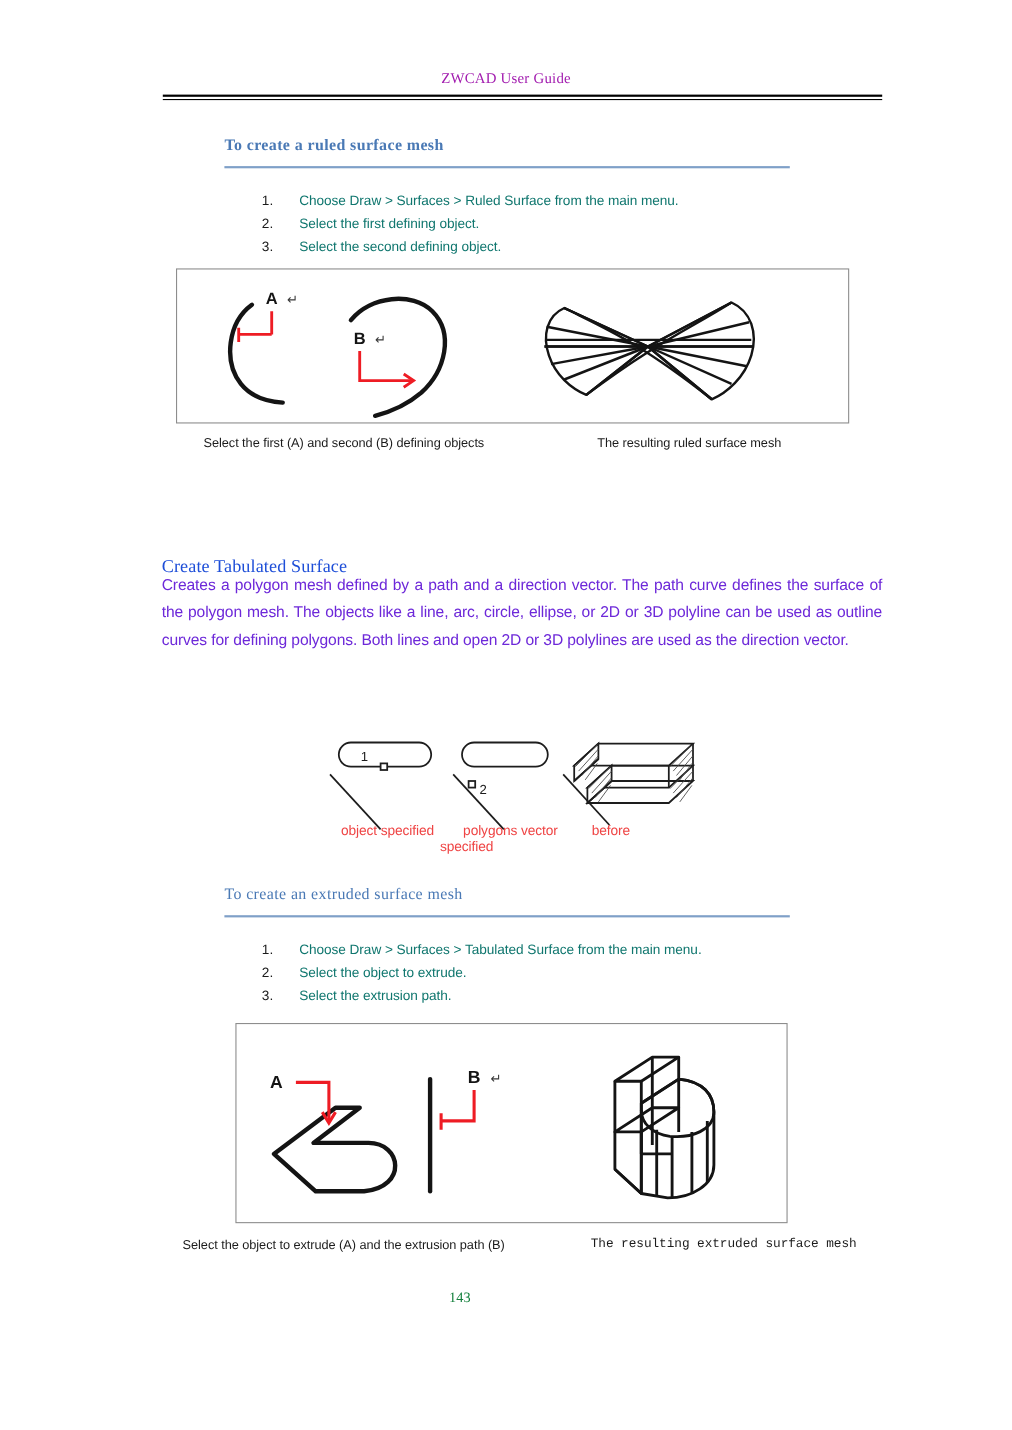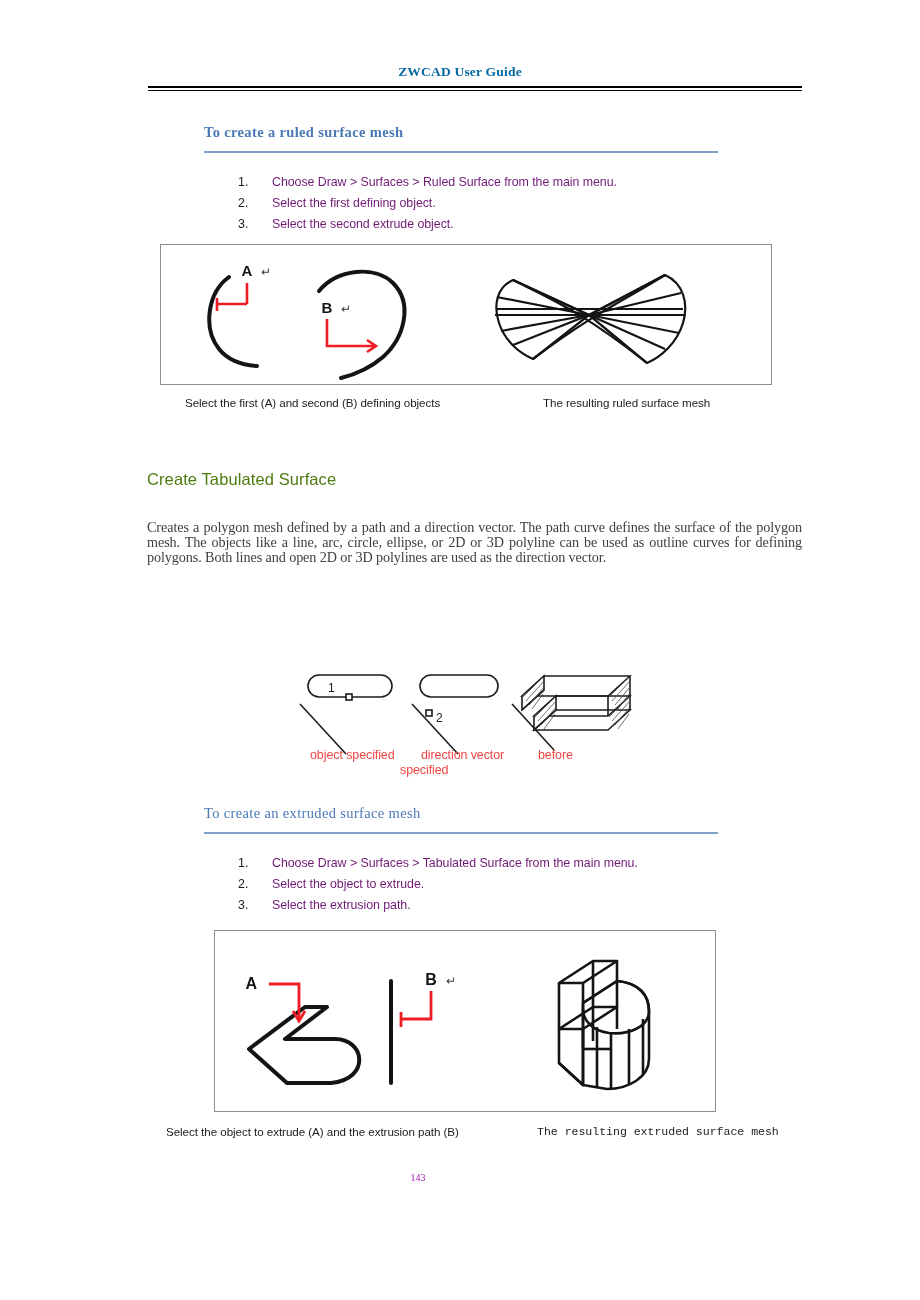--- a/index.html
+++ b/index.html
@@ -8,75 +8,75 @@
     font-family:"Liberation Serif",serif;
     -webkit-font-smoothing:antialiased;
     overflow:hidden;position:relative;
   }
   .page{position:relative;width:920px;height:1300px;}
 
   
   .hdr{position:absolute;left:0;top:62px;width:920px;text-align:center;}
   .hdr-title{
     font-family:"Liberation Serif",serif;
-    font-size:13.5px;font-weight:bold;color:#0369a1;letter-spacing:.2px;text-align:right;
+    font-size:13.5px;font-weight:normal;color:#a21caf;letter-spacing:.2px;text-align:right;
   }
   .hdr-rule-thick{position:absolute;left:148px;top:86px;width:654px;height:2px;background:#000;}
   .hdr-rule-thin{position:absolute;left:148px;top:89.5px;width:654px;height:1px;background:#000;}
 
   
   .blue-head{
     position:absolute;font-family:"Liberation Serif",serif;
     font-size:14.5px;color:#4a79b5;letter-spacing:.35px;white-space:nowrap;
   }
   .blue-rule{position:absolute;height:1.6px;background:#7fa0c8;}
 
   
   .steps{position:absolute;font-family:"Liberation Sans",sans-serif;}
   .step{display:flex;align-items:baseline;margin-bottom:7px;}
   .step-num{
     width:34px;flex:0 0 34px;font-size:12.4px;color:#1b1b1b;
     letter-spacing:.1px;
   }
-  .step-txt{font-size:12.4px;color:#701a75;letter-spacing:-.05px;white-space:nowrap;}
+  .step-txt{font-size:12.4px;color:#0f766e;letter-spacing:-.05px;white-space:nowrap;}
 
   
   .figbox{position:absolute;border:1px solid #8d8d8d;background:#fff;box-sizing:border-box;}
   .figbox svg{display:block;}
 
   
   .cap{
     position:absolute;font-family:"Liberation Sans",sans-serif;
     font-size:11.6px;color:#1b1b1b;white-space:nowrap;letter-spacing:-.05px;
   }
 
   
   .sec-head{
+    position:absolute;font-family:Liberation Serif, serif;
+    font-size:16.5px;color:#1d4ed8;letter-spacing:.1px;white-space:nowrap;margin-top:35px;
+  }
+
+  
+  .para{
     position:absolute;font-family:Liberation Sans, sans-serif;
-    font-size:16.5px;color:#4d7c0f;letter-spacing:.1px;white-space:nowrap;
-  }
-
-  
-  .para{
-    position:absolute;font-family:Liberation Serif, serif;
-    font-size:14.2px;color:#404040;line-height:15px;
+    font-size:14.2px;color:#6d28d9;line-height:25px;
     text-align:justify;letter-spacing:-.1px;
   }
 
   
   .mid-fig{position:absolute;}
   .mid-lbl{
     position:absolute;font-family:"Liberation Sans",sans-serif;
     font-size:12.5px;color:#ef4444;white-space:nowrap;letter-spacing:-.1px;
   }
 
   
   .pageno{
     position:absolute;left:0;top:1172px;width:836px;text-align:center;
-    font-family:"Liberation Serif",serif;font-size:10px;color:#a21caf;
+    font-family:"Liberation Serif",serif;font-size:13px;color:#15803d;
   }
 </style>
 </head>
 <body>
 
 <div class="page">
 
   <div class="hdr">
     <span class="hdr-title">ZWCAD User Guide</span>
   </div>
@@ -90,21 +90,21 @@
     <div class="step">
       <span class="step-num">1.</span>
       <span class="step-txt">Choose Draw &gt; Surfaces &gt; Ruled Surface from the main menu.</span>
     </div>
     <div class="step">
       <span class="step-num">2.</span>
       <span class="step-txt">Select the first defining object.</span>
     </div>
     <div class="step">
       <span class="step-num">3.</span>
-      <span class="step-txt">Select the second extrude object.</span>
+      <span class="step-txt">Select the second defining object.</span>
     </div>
   </div>
 
   <div class="figbox" style="left:160px;top:244px;width:612px;height:141px;">
     <svg width="610" height="139" viewBox="0 0 610 139" xmlns="http://www.w3.org/2000/svg">
 
       <path d="M68 32 C 46 48, 42 84, 58 104 C 66 114, 80 120, 96 121" fill="none" stroke="#141414" stroke-width="4" stroke-linecap="round"></path>
 
       <path d="M56 59 L 86 59 M 86 59 L 86 38" fill="none" stroke="#ee1c24" stroke-width="2.6"></path>
       <path d="M56 53 L 56 66" stroke="#ee1c24" stroke-width="2.6"></path>
@@ -178,21 +178,21 @@
         <path d="M227 27 L 247 7 M230 31 L 248 11 M233 35 L 248 17 M236 39 L 247 24"></path>
         <path d="M239 47 L 259 27 M242 51 L 260 31 M245 55 L 260 37 M248 59 L 259 44"></path>
         <path d="M313 27 L 333 7 M316 31 L 334 11 M319 35 L 334 17 M322 39 L 333 24
                  M313 47 L 333 27 M316 51 L 334 31 M319 55 L 334 37 M322 59 L 333 44"></path>
       </g>
       <text x="32" y="22" font-family="Liberation Sans, sans-serif" font-size="12" fill="#1d1d1d">1</text>
       <text x="140" y="52" font-family="Liberation Sans, sans-serif" font-size="12" fill="#1d1d1d">2</text>
     </svg>
   </div>
   <div class="mid-lbl" style="left:310px;top:748px;">object specified</div>
-  <div class="mid-lbl" style="left:421px;top:748px;">direction vector</div>
+  <div class="mid-lbl" style="left:421px;top:748px;">polygons vector</div>
   <div class="mid-lbl" style="left:400px;top:763px;">specified</div>
   <div class="mid-lbl" style="left:538px;top:748px;">before</div>
 
   <div class="blue-head" style="left:204px;top:805px;">To create an extruded surface mesh</div>
   <div class="blue-rule" style="left:204px;top:832px;width:514px;"></div>
 
   <div class="steps" style="left:238px;top:856px;">
     <div class="step">
       <span class="step-num">1.</span>
       <span class="step-txt">Choose Draw &gt; Surfaces &gt; Tabulated Surface from the main menu.</span>

